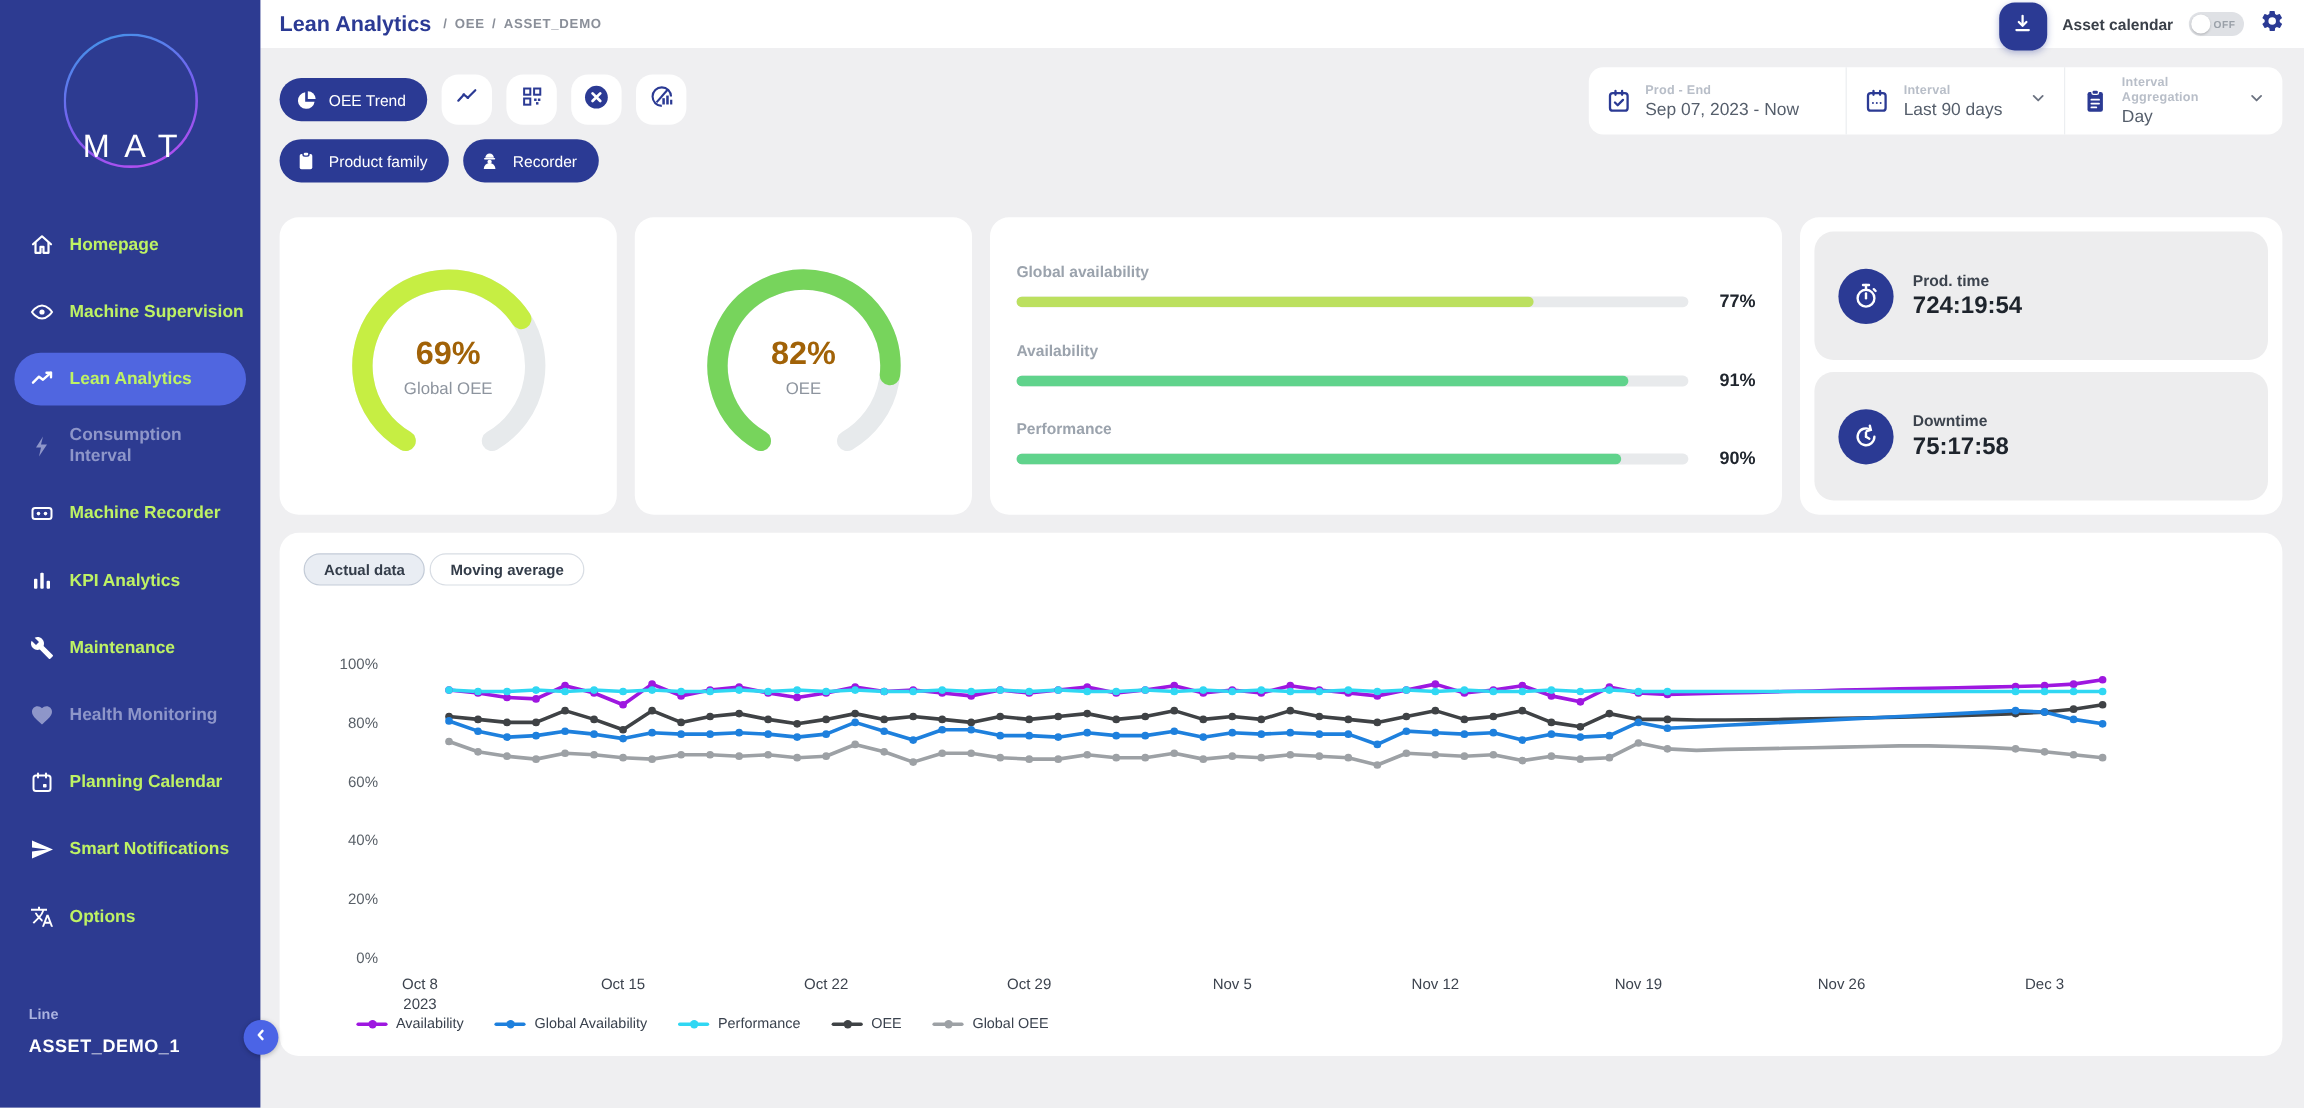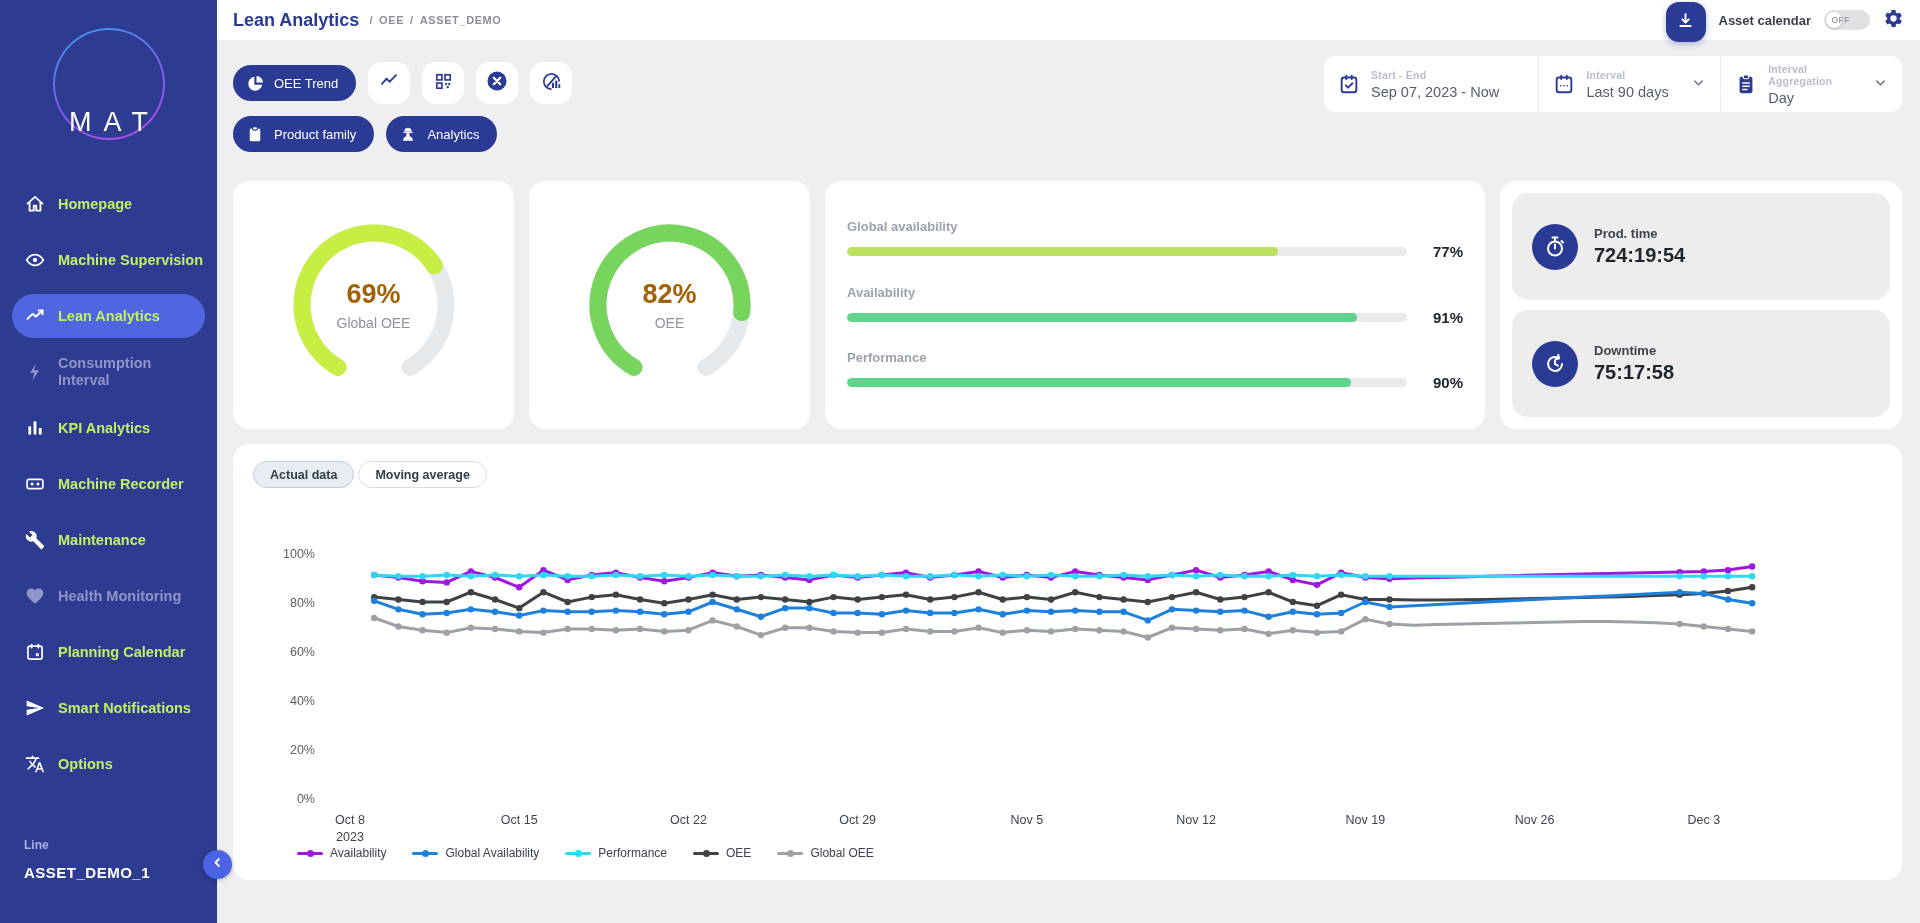--- a/index.html
+++ b/index.html
@@ -43,21 +43,21 @@
     font-size:11px; letter-spacing:0.6px; font-weight:600; gap:6px; }
   .topbar-right { margin-left:auto; display:flex; align-items:center; gap:13px; }
   .dl-btn { width:40px; height:40px; border-radius:13px; background:#2b3a94;
     display:flex; align-items:center; justify-content:center; margin-top:4px;
     box-shadow:0 2px 6px rgba(43,58,148,0.35); cursor:pointer; }
   .asset-cal-label { font-size:13px; font-weight:600; color:#3a4049; }
   .toggle { width:46px; height:20px; border-radius:10px; background:#dfe1e5;
     position:relative; cursor:pointer; }
   .toggle .knob { position:absolute; left:2px; top:2px; width:16px; height:16px;
     border-radius:50%; background:#ffffff; box-shadow:0 1px 2px rgba(0,0,0,0.2); }
-  .toggle .state { position:absolute; right:20px; top:5px; font-size:8.5px; font-weight:700;
+  .toggle .state { position:absolute; right:7px; top:5px; font-size:8.5px; font-weight:700;
     color:#9aa0a8; letter-spacing:0.5px; }
 
   .filter-band { position:relative; padding:22px 18px 0 16px; height:125px; }
   .chip-row { display:flex; align-items:center; gap:12px; }
   .chip-row.second { margin-top:12px; }
   .chip { height:36px; border-radius:18px; background:#2b3a94; color:#fff;
     display:inline-flex; align-items:center; gap:9px; padding:0 18px 0 13px;
     font-size:13px; font-weight:400; cursor:pointer; }
   .chip .cicon { width:19px; height:19px; display:flex; }
   .sq-btn { width:42px; height:42px; border-radius:14px; background:#ffffff;
@@ -158,38 +158,38 @@
       <span class="nav-icon">
         <svg viewBox="0 0 24 24" width="20" height="20">
             <path class="f" fill="#fff" d="M13 2 6 13h5l-2 9 8-12h-6z"></path>
           </svg>
       </span>
       <span class="nav-label">Consumption Interval</span>
     </div>
 
     <div class="nav-item">
       <span class="nav-icon">
+        <svg viewBox="0 0 24 24" width="20" height="20" fill="none" stroke="#fff" stroke-width="2">
+            <rect x="2.5" y="6.5" width="19" height="11" rx="2.5"></rect>
+            <circle class="f" cx="8.5" cy="12" r="1.8" fill="#fff" stroke="none"></circle>
+            <circle class="f" cx="15.5" cy="12" r="1.8" fill="#fff" stroke="none"></circle>
+          </svg>
+      </span>
+      <span class="nav-label">Machine Recorder</span>
+    </div>
+
+    <div class="nav-item">
+      <span class="nav-icon">
         <svg viewBox="0 0 24 24" width="20" height="20">
             <rect class="f" x="4" y="10" width="3.4" height="10" rx="1" fill="#fff"></rect>
             <rect class="f" x="10.3" y="4" width="3.4" height="16" rx="1" fill="#fff"></rect>
             <rect class="f" x="16.6" y="12" width="3.4" height="8" rx="1" fill="#fff"></rect>
           </svg>
       </span>
       <span class="nav-label">KPI Analytics</span>
-    </div>
-
-    <div class="nav-item">
-      <span class="nav-icon">
-        <svg viewBox="0 0 24 24" width="20" height="20" fill="none" stroke="#fff" stroke-width="2">
-            <rect x="2.5" y="6.5" width="19" height="11" rx="2.5"></rect>
-            <circle class="f" cx="8.5" cy="12" r="1.8" fill="#fff" stroke="none"></circle>
-            <circle class="f" cx="15.5" cy="12" r="1.8" fill="#fff" stroke="none"></circle>
-          </svg>
-      </span>
-      <span class="nav-label">Machine Recorder</span>
     </div>
 
     <div class="nav-item">
       <span class="nav-icon">
         <svg viewBox="0 0 24 24" width="20" height="20">
             <path class="f" fill="#fff" d="M22.7 19 13.6 9.9c.9-2.3.4-5-1.5-6.9-2-2-5-2.4-7.4-1.3L9 6 6 9 1.6 4.7C.4 7.1.9 10.1 2.9 12.1c1.9 1.9 4.6 2.4 6.9 1.5l9.1 9.1c.4.4 1 .4 1.4 0l2.3-2.3c.5-.4.5-1.1.1-1.4z"></path>
           </svg>
       </span>
       <span class="nav-label">Maintenance</span>
     </div>
@@ -349,36 +349,36 @@
       </span>
       <span class="chip">
         <span class="cicon">
           <svg viewBox="0 0 24 24" width="18" height="18" fill="#fff">
               <path d="M7.2 8.6a4.8 4.8 0 0 1 9.6 0z"></path>
               <rect x="5.8" y="8.9" width="12.4" height="1.7" rx="0.85"></rect>
               <circle cx="12" cy="13.1" r="2.4"></circle>
               <path d="M5.5 21a6.5 6.5 0 0 1 13 0z"></path>
             </svg>
         </span>
-        <span>Analytics</span>
+        <span>Recorder</span>
       </span>
     </div>
 
     <div class="date-bar">
       <div class="date-sec" style="flex:1.22;">
         <span class="date-ico">
           <svg viewBox="0 0 24 24" width="22" height="22" fill="none" stroke="#2b3a94" stroke-width="2.1" stroke-linecap="round" stroke-linejoin="round">
               <rect x="4" y="5" width="16" height="16" rx="2.5"></rect>
               <line x1="9" y1="3" x2="9" y2="6.5"></line>
               <line x1="15" y1="3" x2="15" y2="6.5"></line>
               <polyline points="8.5 13.5 11 16 15.8 11.2"></polyline>
             </svg>
         </span>
         <span class="date-col">
-          <span class="date-label">Start - End</span>
+          <span class="date-label">Prod - End</span>
           <span class="date-value">Sep 07, 2023 - Now</span>
         </span>
       </div>
       <div class="date-sec">
         <span class="date-ico">
           <svg viewBox="0 0 24 24" width="22" height="22" fill="none" stroke="#2b3a94" stroke-width="2.1" stroke-linecap="round">
               <rect x="4" y="5" width="16" height="16" rx="2.5"></rect>
               <line x1="9" y1="3" x2="9" y2="6.5"></line>
               <line x1="15" y1="3" x2="15" y2="6.5"></line>
               <circle cx="8.5" cy="14" r="0.9" fill="#2b3a94" stroke="none"></circle>

